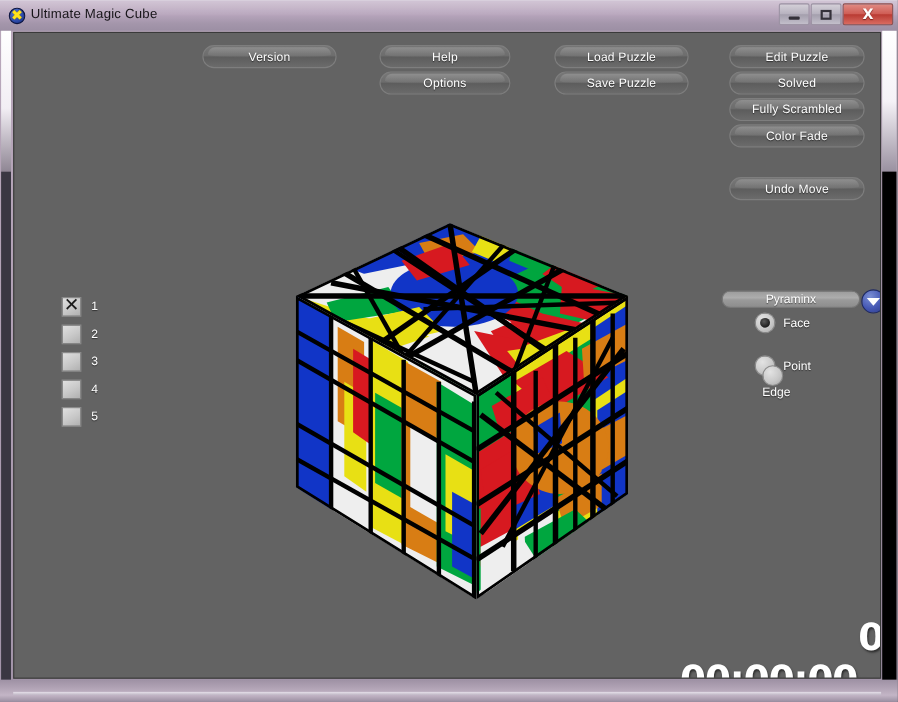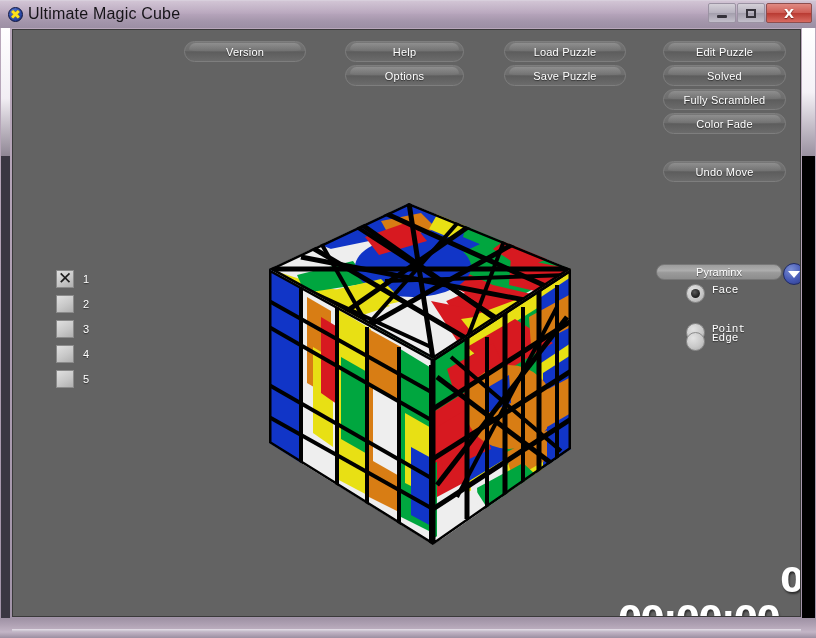--- a/index.html
+++ b/index.html
@@ -49,21 +49,21 @@
     position:absolute; left:0; top:-2px;
     width:100%; text-align:center;
     font-size: 13px; font-weight: bold; line-height: 17px;
     color:#ffe21c;
     font-family:"DejaVu Sans", sans-serif;
     text-shadow: 0 0 1px #6a5a00;
   }
   #title-text {
     position: absolute;
     left: 28px; top: 4px;
-    font-size: 16px;
+    font-size: 12px;
     color: #161418;
     letter-spacing: 0.2px;
     white-space: nowrap;
     text-align: right;
   }
   #win-controls {
     position: absolute;
     right: 4px; top: 2px;
     display: flex;
     height: 21px;
@@ -188,21 +188,21 @@
     width: 0; height: 0;
     border-left: 6px solid transparent;
     border-right: 6px solid transparent;
     border-top: 7px solid #ffffff;
   }
 
   
   .radio-row {
     position: absolute;
     display: flex;
-    font-family: Liberation Mono, monospace;
+    align-items: center;
   }
   .radio {
     width: 19px; height: 19px;
     border-radius: 50%;
     background: radial-gradient(circle at 36% 30%, #e3e3e3 0%, #c9c9c9 55%, #a9a9a9 100%);
     border: 1px solid #8c8c8c;
     box-sizing: border-box;
     position: relative;
   }
   .radio.checked::after {
@@ -515,21 +515,21 @@
 
     <div id="radios-layer">
         <div class="radio-row" style="left: 673px; top: 254px;">
           <div class="radio checked"></div>
           <span class="radio-label">Face</span>
         </div>
         <div class="radio-row" style="left: 673px; top: 278px; margin-top: 15px;">
           <div class="radio"></div>
           <span class="radio-label">Point</span>
         </div>
-        <div class="radio-row" style="left: 673px; top: 302px;">
+        <div class="radio-row" style="left: 673px; top: 302px; flex-direction: column;">
           <div class="radio"></div>
           <span class="radio-label">Edge</span>
         </div>
       </div>
 
     <div id="checks-layer">
         <div class="check-row" style="left: 43px; top: 240px;">
           <div class="checkbox checked">
             <span class="mark">✕</span>
           </div>

